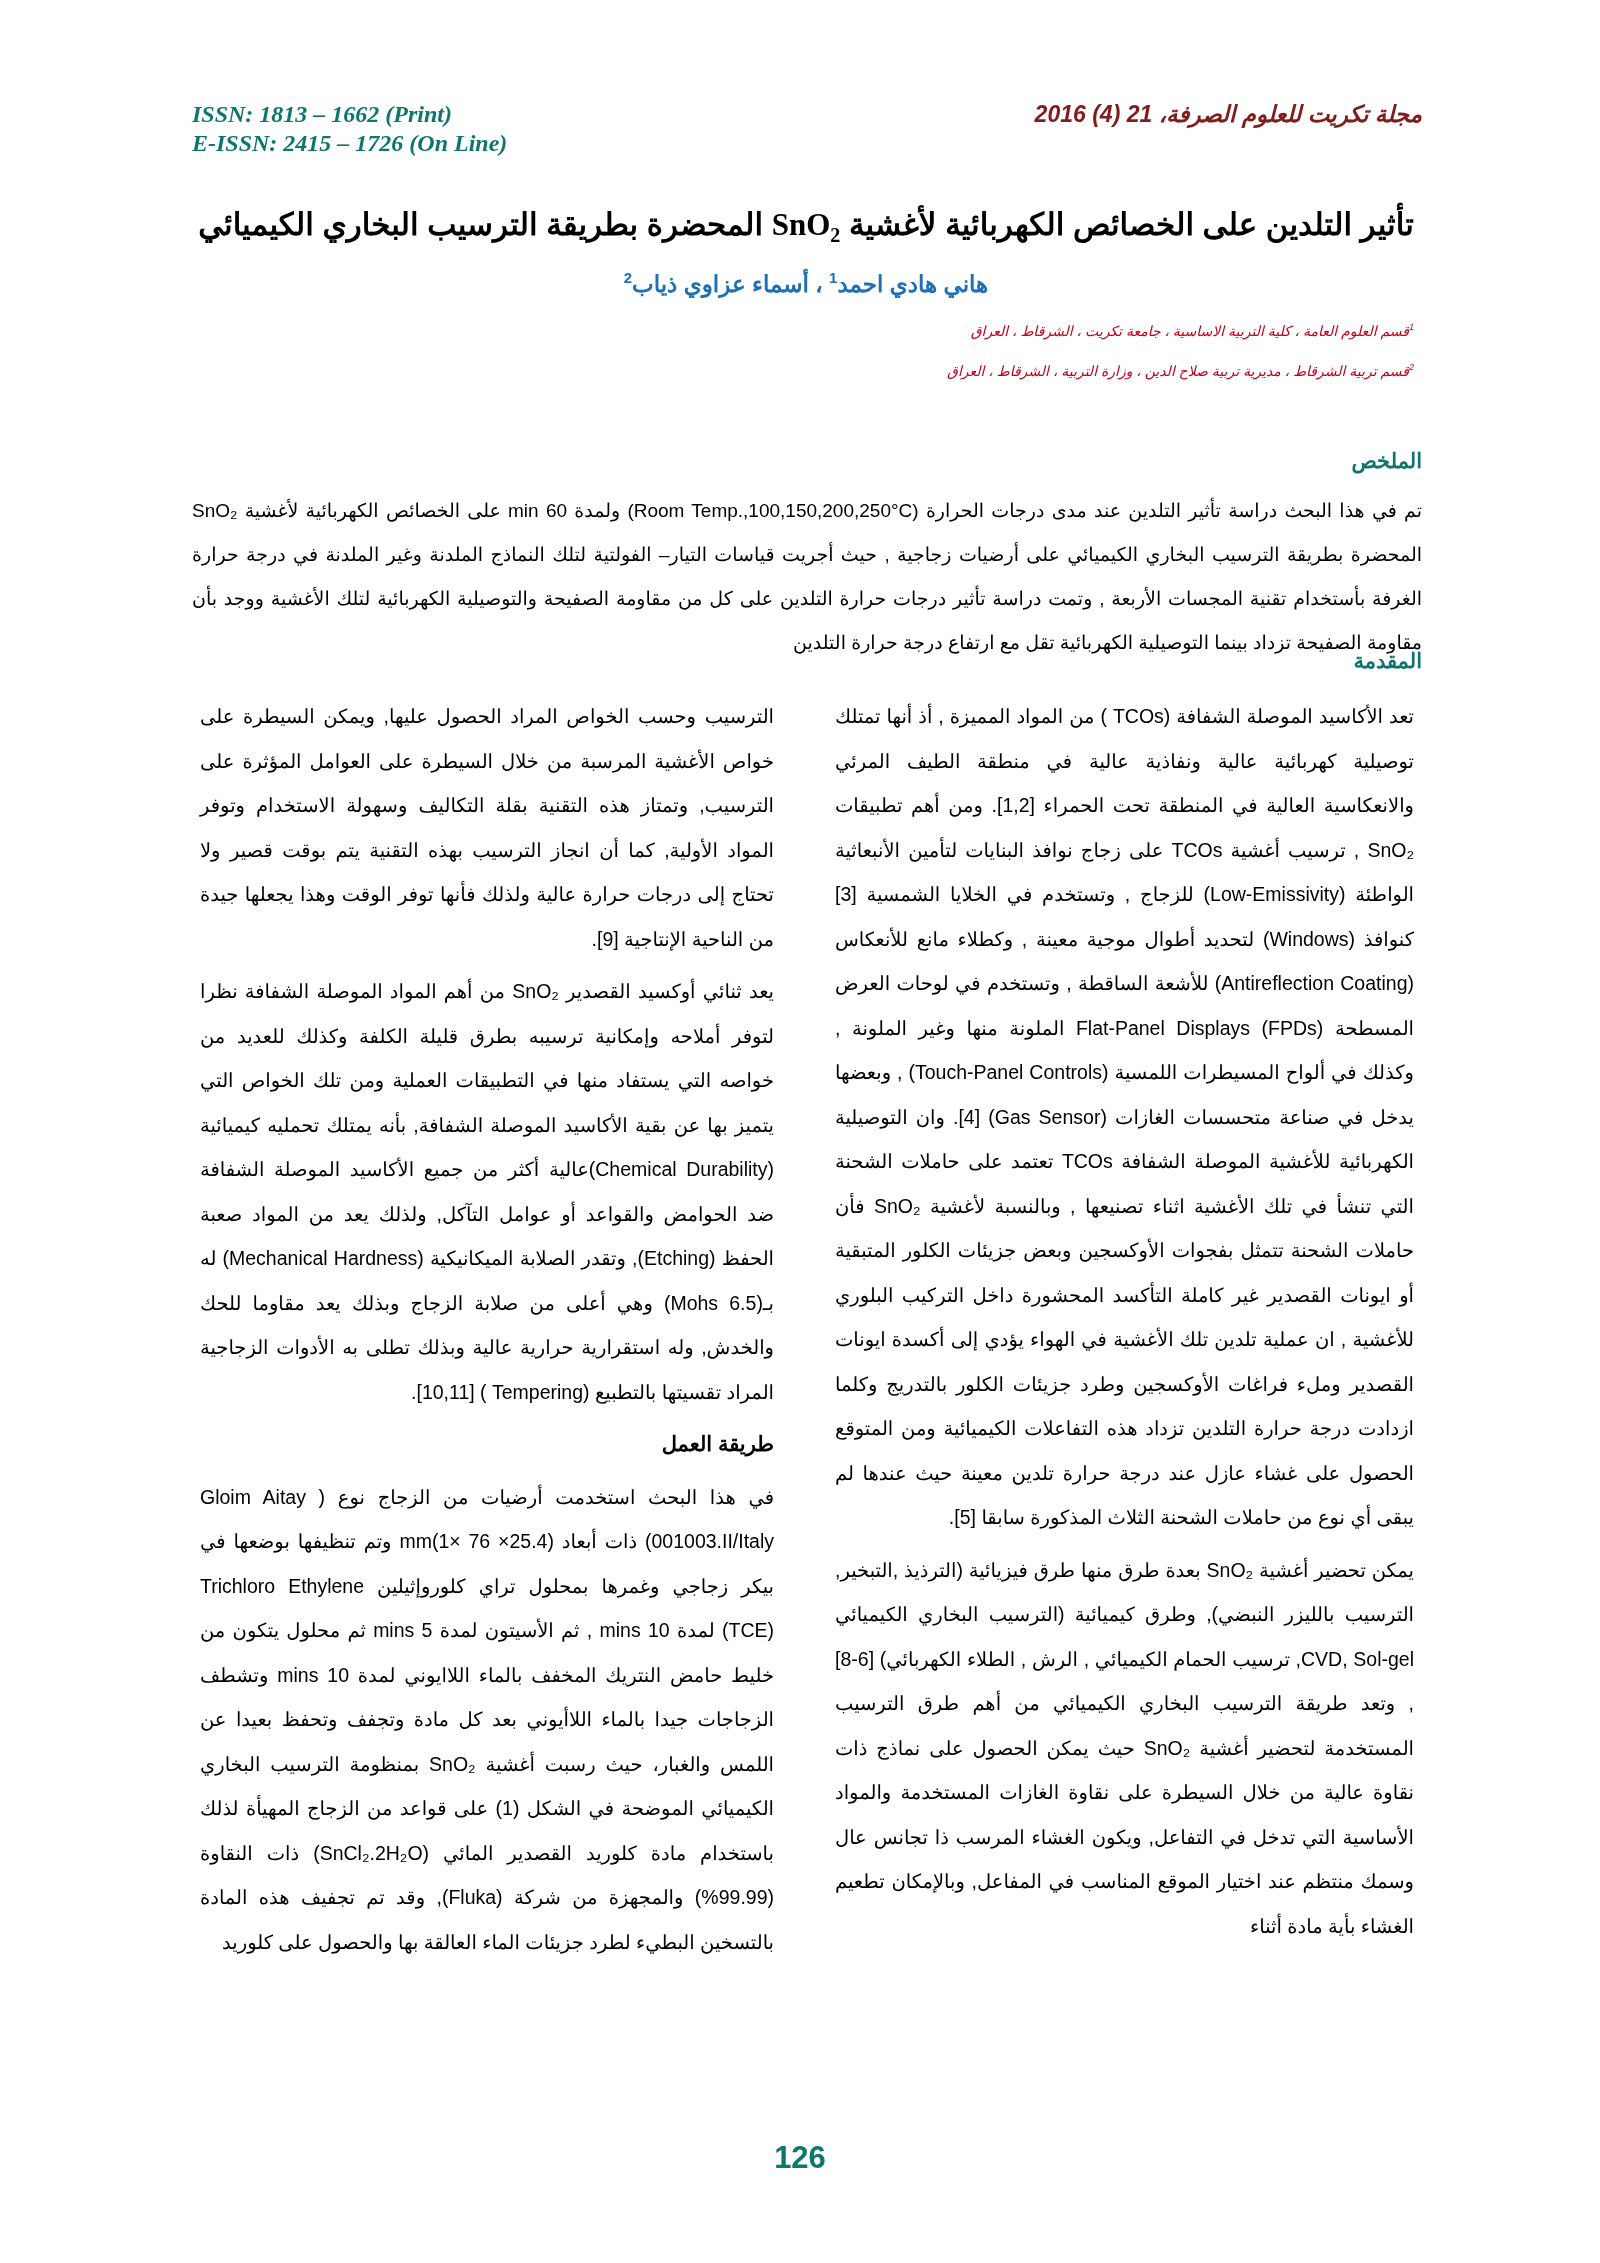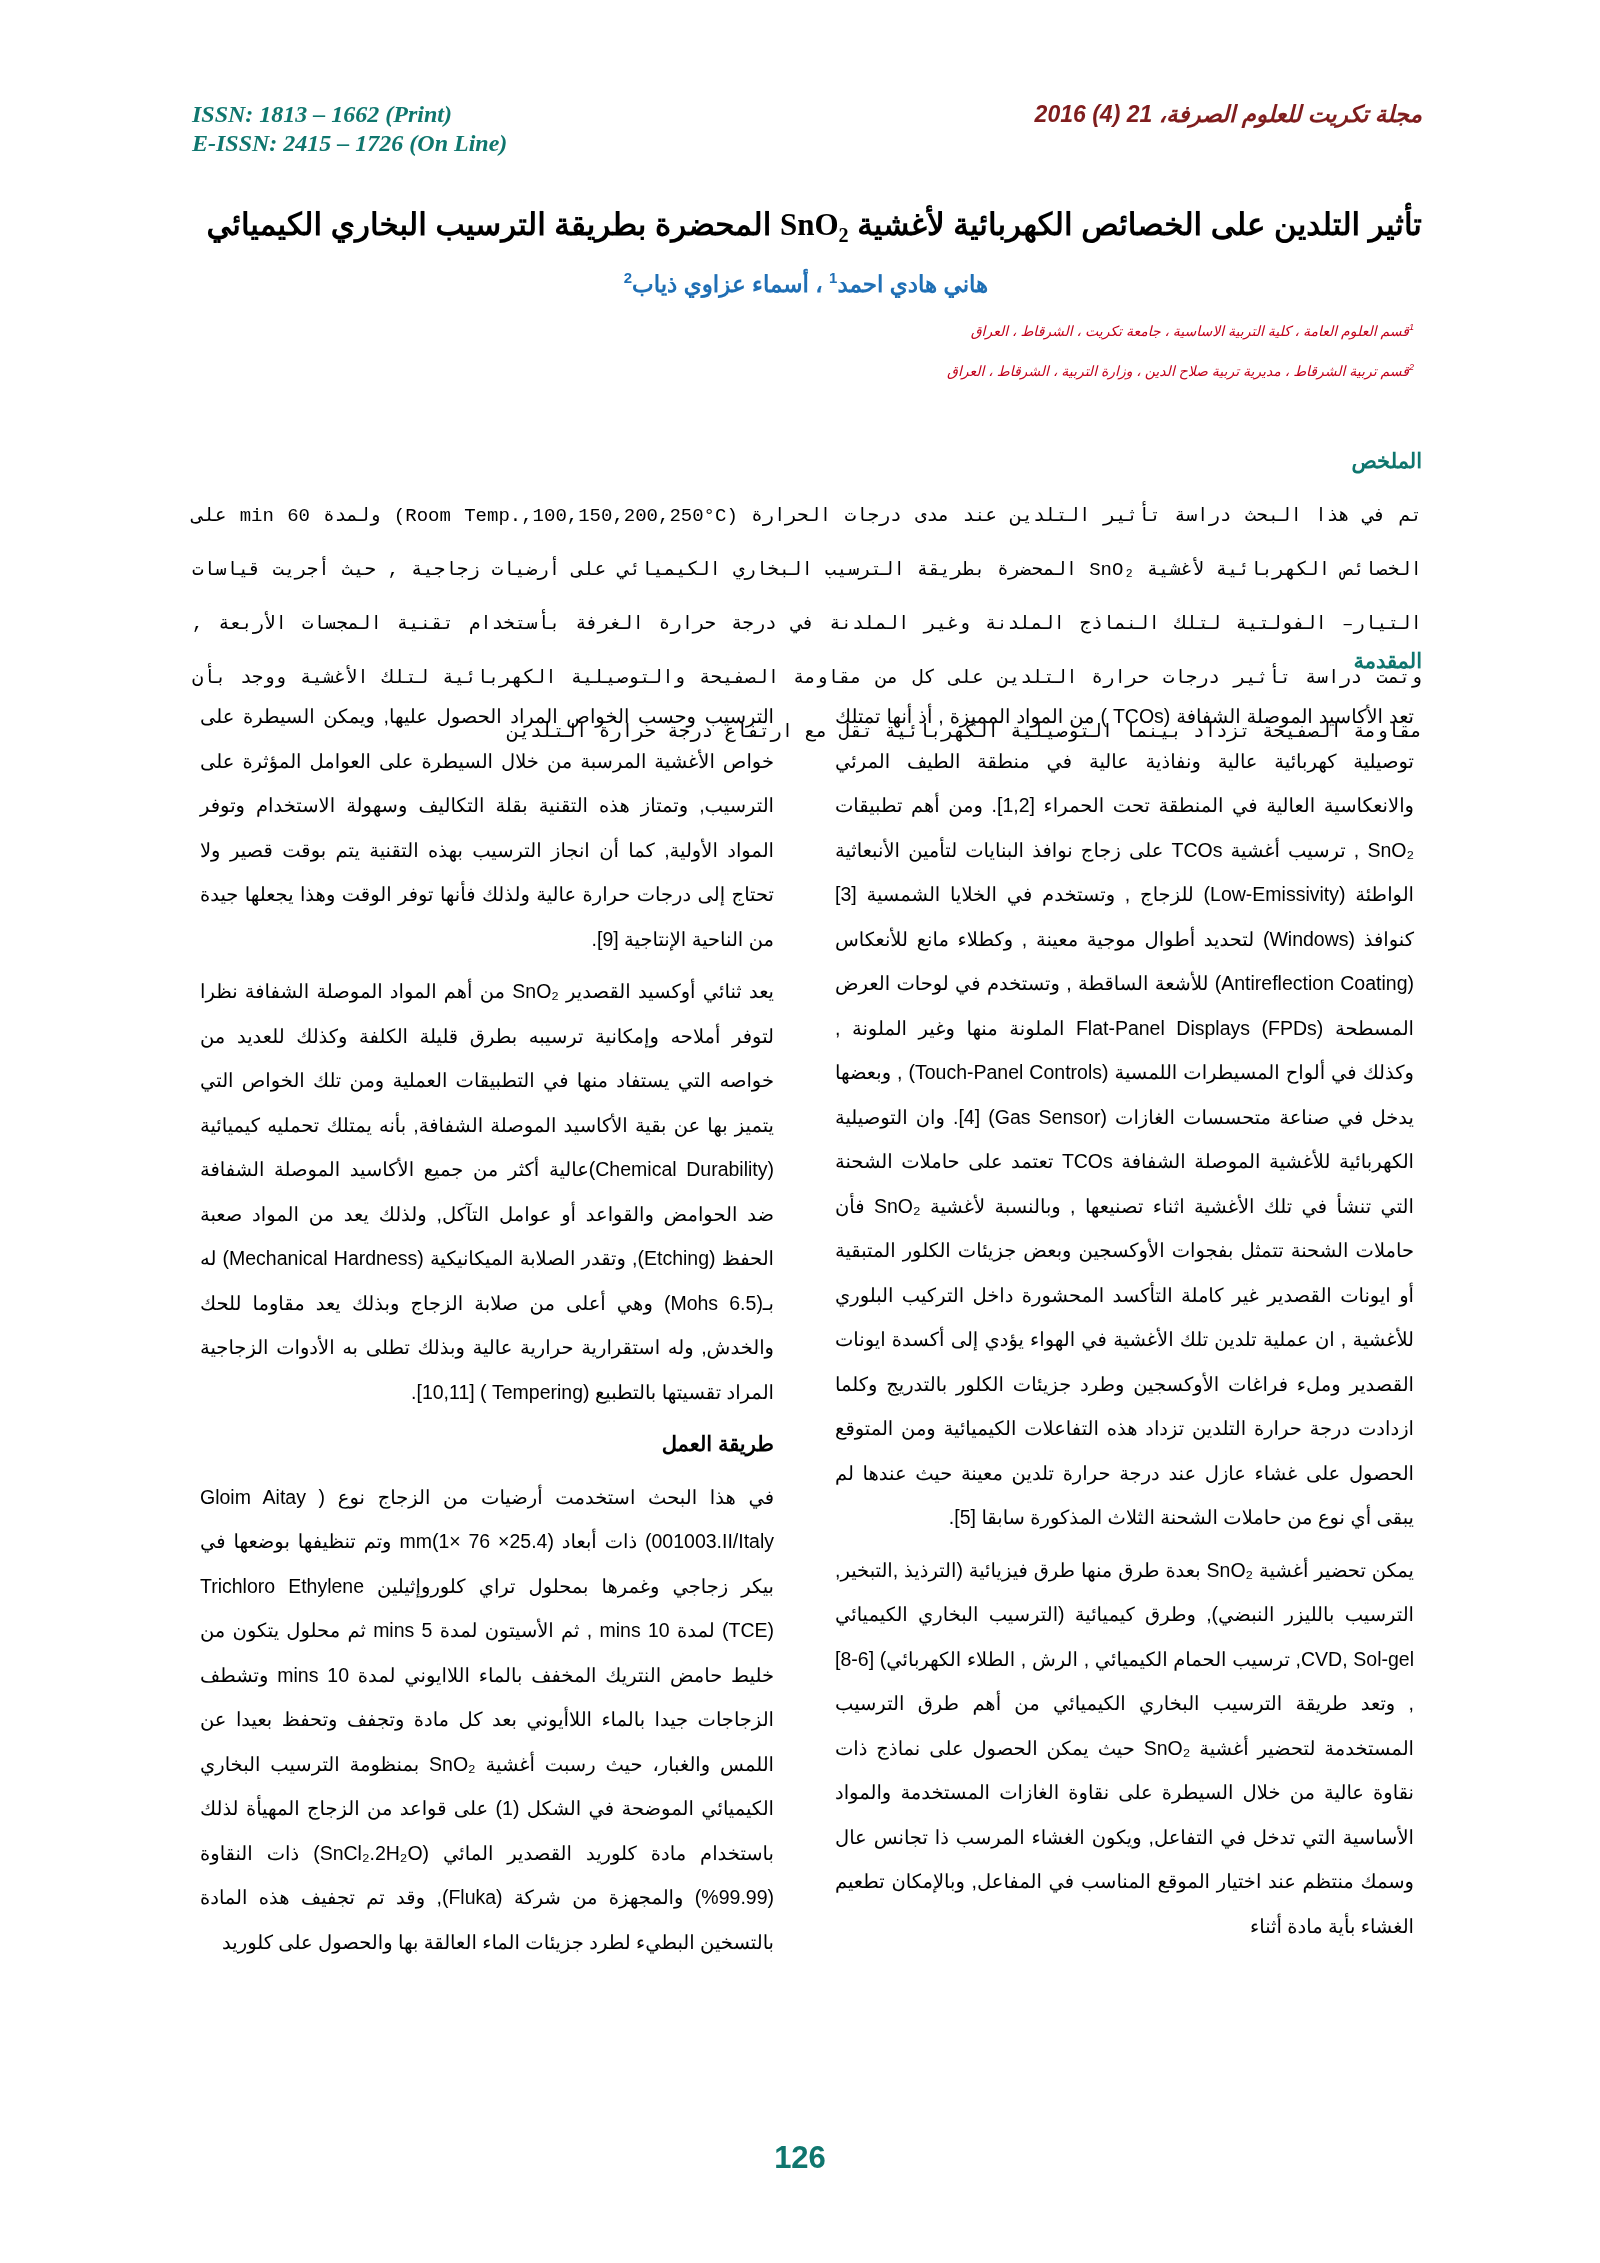--- a/index.html
+++ b/index.html
@@ -5,34 +5,34 @@
   html, body { margin: 0; padding: 0; background: #ffffff; }
   body { width: 1600px; height: 2263px; position: relative; overflow: hidden;
          font-family: "Liberation Serif", serif; color: #000; }
   .hdr-left { position: absolute; left: 192px; top: 100px; direction: ltr;
               font-family: "Liberation Serif", serif; font-weight: bold; font-style: italic;
               color: #0f766e; font-size: 24px; line-height: 29px; }
   .hdr-right { position: absolute; right: 178px; top: 100px; direction: rtl;
                font-family: "Liberation Sans", sans-serif; font-weight: bold; font-style: italic;
                color: #7f1d1d; font-size: 23px; line-height: 29px; }
   .title { position: absolute; left: 190px; right: 178px; top: 205px; direction: rtl;
-           font-family: "Liberation Sans", sans-serif; font-weight: bold;
+           text-align: center; font-family: "Liberation Sans", sans-serif; font-weight: bold;
            font-size: 31px; line-height: 40px; color: #000; }
   .authors { position: absolute; left: 190px; right: 178px; top: 262px; direction: rtl;
              text-align: center; font-family: Liberation Sans, sans-serif; font-weight: bold;
              font-size: 23px; line-height: 32px; color: #1f6fb5; }
   .aff { position: absolute; right: 186px; direction: rtl; font-family: "Liberation Sans", sans-serif;
          font-style: italic; font-size: 14px; color: #c0001a; line-height: 24px; }
   .aff1 { top: 315px; }
   .aff2 { top: 355px; }
   .sec-title { position: absolute; direction: rtl; font-family: "Liberation Sans", sans-serif;
                font-weight: bold; font-size: 21px; line-height: 28px; color: #0f766e; text-align: right; }
   .abstract { position: absolute; left: 192px; right: 178px; top: 489px; direction: rtl;
-              text-align: justify; font-family: Liberation Mono, monospace;
-              font-size: 19px; line-height: 54px; }
+              text-align: justify; font-family: Liberation Sans, sans-serif;
+              font-size: 19px; line-height: 44px; }
   .col { position: absolute; direction: rtl; text-align: justify;
          font-family: "Liberation Sans", sans-serif; font-size: 19.5px; line-height: 44.5px; }
   .col p { margin: 8px; }
   .col-right { right: 178px; width: 595px; top: 686px; }
   .col-left  { left: 192px; width: 590px; top: 686px; }
   .inline-head { font-weight: bold; font-size: 21px; }
   .page-num { position: absolute; left: 0; right: 0; top: 2140px; text-align: center;
               font-family: Liberation Sans, sans-serif; font-weight: bold; color: #0f766e; font-size: 31px; }
   sub, sup { font-size: 65%; }
 </style>

